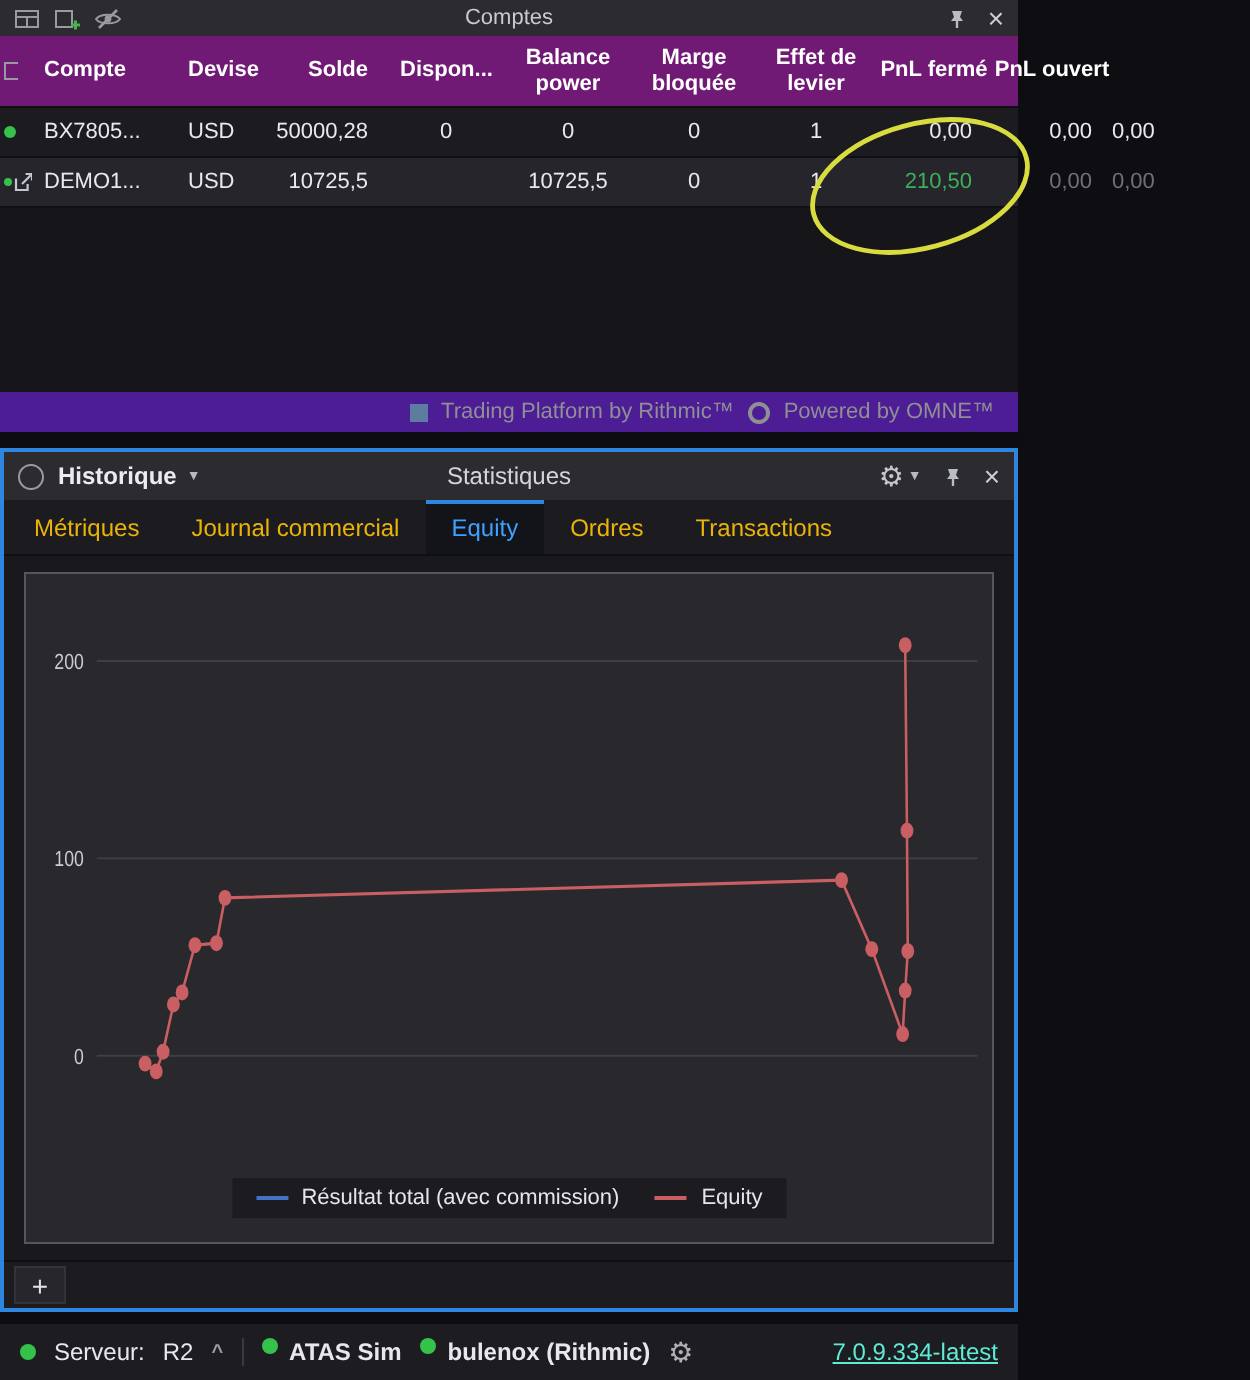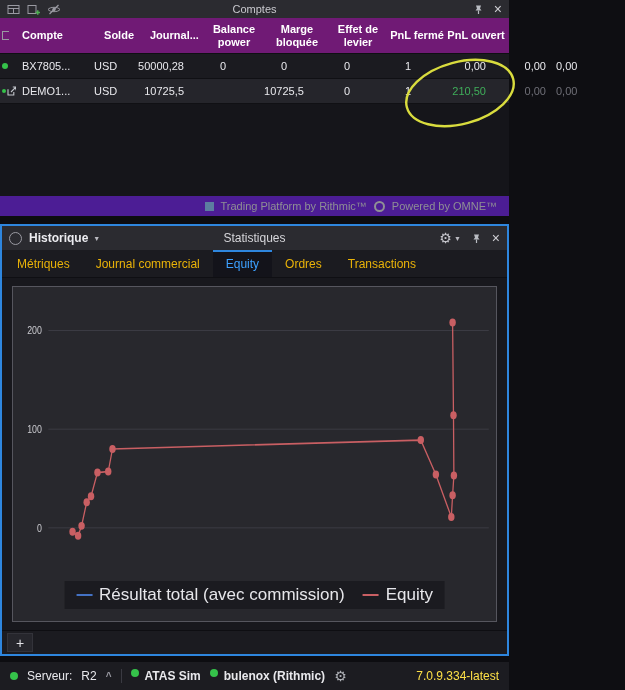--- a/index.html
+++ b/index.html
@@ -45,35 +45,35 @@
   .selector{color:#ececf0;display:inline-flex;gap:5px;align-items:center;cursor:pointer;font-weight:bold}
   .dd-arrow{font-size:7px;color:#b9b9c0}
   .gear{font-size:14px;color:#c5c5cb}
   .stats-tb .tb-title{font-size:12px;color:#d6d6da}
   .tabs{height:28px;display:flex;align-items:stretch;background:#1b1b20;border-bottom:1px solid #0f0f13;padding-left:2px;flex:none}
   .tab{display:flex;align-items:center;padding:0 13px;font-size:12px;color:#eab308;cursor:pointer}
   .tab.active{color:#3da1ff;background:#13131a;box-shadow:inset 0 2px 0 #2e86de}
   .chartbox{margin:8px 10px;height:336px;border:1px solid #56565e;background:#28282d;position:relative;flex:none}
   #chart-svg{width:100%;height:100%;display:block}
   .legend{position:absolute;left:50%;transform:translateX(-50%);bottom:12px;background:#1b1b20;padding:4px 12px;display:flex;gap:18px;align-items:center;white-space:nowrap}
-  .lg-item{display:inline-flex;align-items:center;gap:7px;font-size:17px;color:#e6e6ea;cursor:pointer}
+  .lg-item{display:inline-flex;align-items:center;gap:7px;font-size:11px;color:#e6e6ea;cursor:pointer}
   .lg-line{width:16px;height:2px;display:inline-block}
   .plus-strip{height:24px;background:#1b1b20;border-top:1px solid #0e0e12;display:flex;align-items:center;padding:0 5px;margin-top:auto;flex:none}
   .plusbtn{width:26px;height:19px;background:#26262c;border:1px solid #33333a;color:#e2e2e6;font-size:14px;cursor:pointer;font-family:inherit;line-height:1}
 
   
   .statusbar{height:28px;background:#1c1c21;display:flex;align-items:center;gap:9px;padding:0 10px;font-size:12px;color:#e8e8ec;flex:none}
   .statusbar .gdot{width:8px;height:8px}
   .sb-label,.sb-value{font-weight:normal;cursor:default}
   .sb-chevron{color:#9a9aa2;font-size:10px;font-weight:bold;cursor:pointer}
   .sb-sep{width:1px;height:14px;background:#3a3a42}
   .sb-conn{display:inline-flex;gap:6px;font-weight:bold;cursor:pointer}
   .sb-gear{color:#aeb0b6;font-size:14px;cursor:pointer}
   .sb-spacer{flex:1}
-  .sb-version{color:#fde047;cursor:pointer}
+  .sb-version{color:#5eead4;text-decoration:underline;cursor:pointer}
 
   .annotation{position:absolute;left:0;top:0;width:625px;height:690px;pointer-events:none;z-index:40}
 </style>
 </head>
 <body>
 
 <div class="screen">
 
   <section class="accounts-panel">
     <div class="titlebar">
@@ -110,22 +110,23 @@
         <span class="tbicon close-x">×</span>
       </div>
     </div>
 
     <div class="thead">
       <div class="th c-icon">
           <span class="halfsq"></span>
         </div>
 
     <div class="th c0 a-l">Compte</div>
+        <div class="th c1 a-l">Devise</div>
         <div class="th c2 a-r">Solde</div>
-        <div class="th c3 a-l">Journal...</div>
+        <div class="th c3 a-l">Dispon...</div>
         <div class="th c4 a-c">Balance power</div>
         <div class="th c5 a-c">Marge bloquée</div>
         <div class="th c6 a-c">Effet de levier</div>
         <div class="th c7 a-c">PnL fermé</div>
         <div class="th c8 a-c">PnL ouvert</div>
         <div class="th c9 a-l">Comm...</div>
       </div>
 
     <div class="tbody">
         <div class="tr r0">

